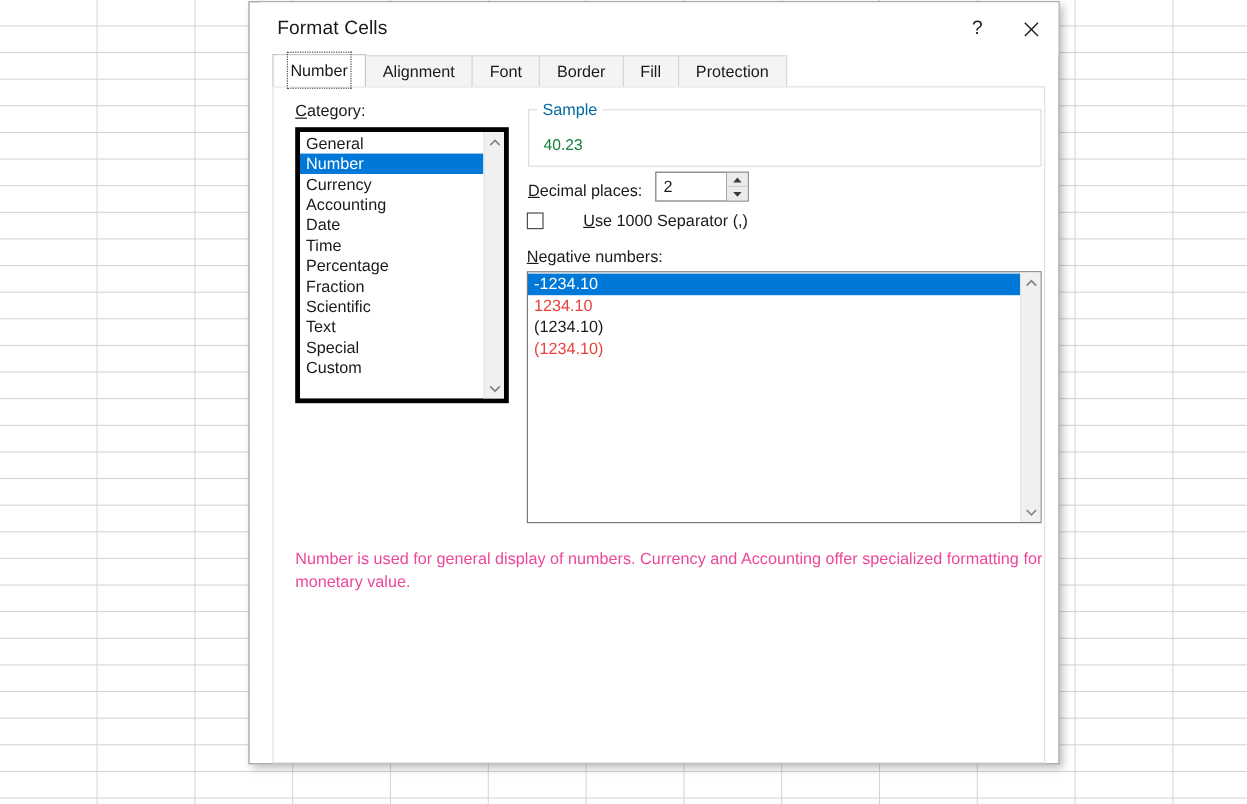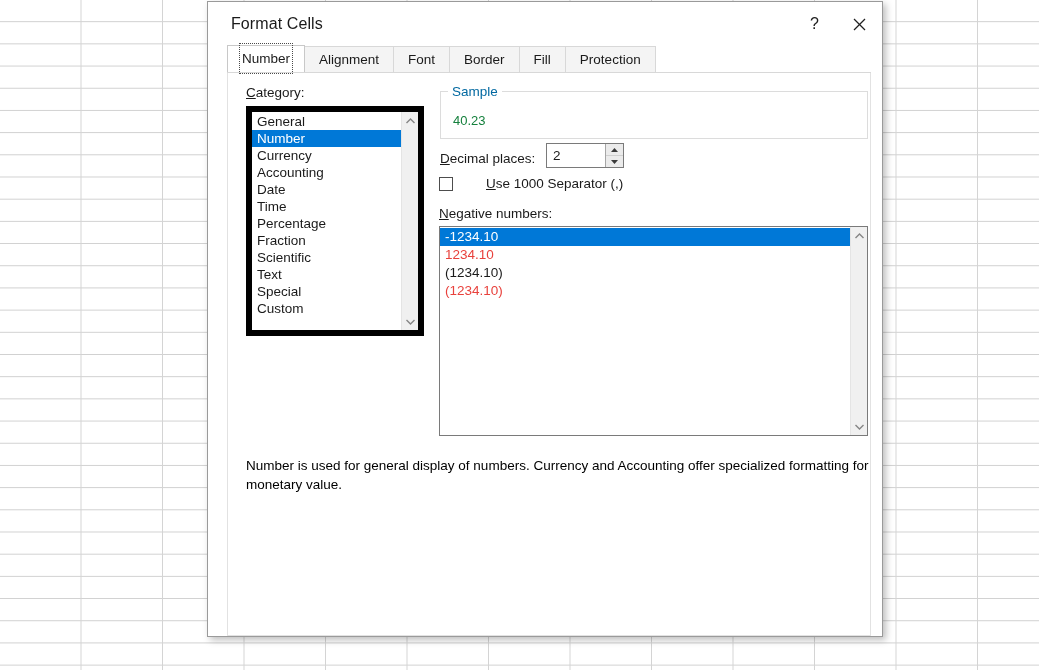--- a/index.html
+++ b/index.html
@@ -132,21 +132,21 @@
     color: #1a1a1a;
   }
   .label u { text-decoration: underline; }
 
   
   #cat-label { position: absolute; left: 18px; top: 12px; }
   #cat-box {
     position: absolute;
     left: 18px; top: 33px;
     width: 178px; height: 230px;
-    border: 6px solid #000000;
+    border: 4px solid #000000;
     background: #ffffff;
     box-sizing: border-box;
     display: flex;
   }
   .listarea {
     flex: 1 1 auto;
     overflow: hidden;
     padding-top: 1px;
   }
   .li {
@@ -284,21 +284,21 @@
   .neg-li.sel { background: #0078d7; color: #ffffff; }
   .neg-li.red { color: #e8413c; }
 
   
   #desc {
     position: absolute;
     left: 18px; top: 383px;
     width: 624px;
     font-size: 13.5px;
     line-height: 19px;
-    color: #000000;
+    color: #ec4899;
   }
 
   
   .footer {
     flex: 0 0 53px;
     height: 53px;
     background: #f0f0f0;
     display: flex;
     align-items: center;
     justify-content: flex-end;

